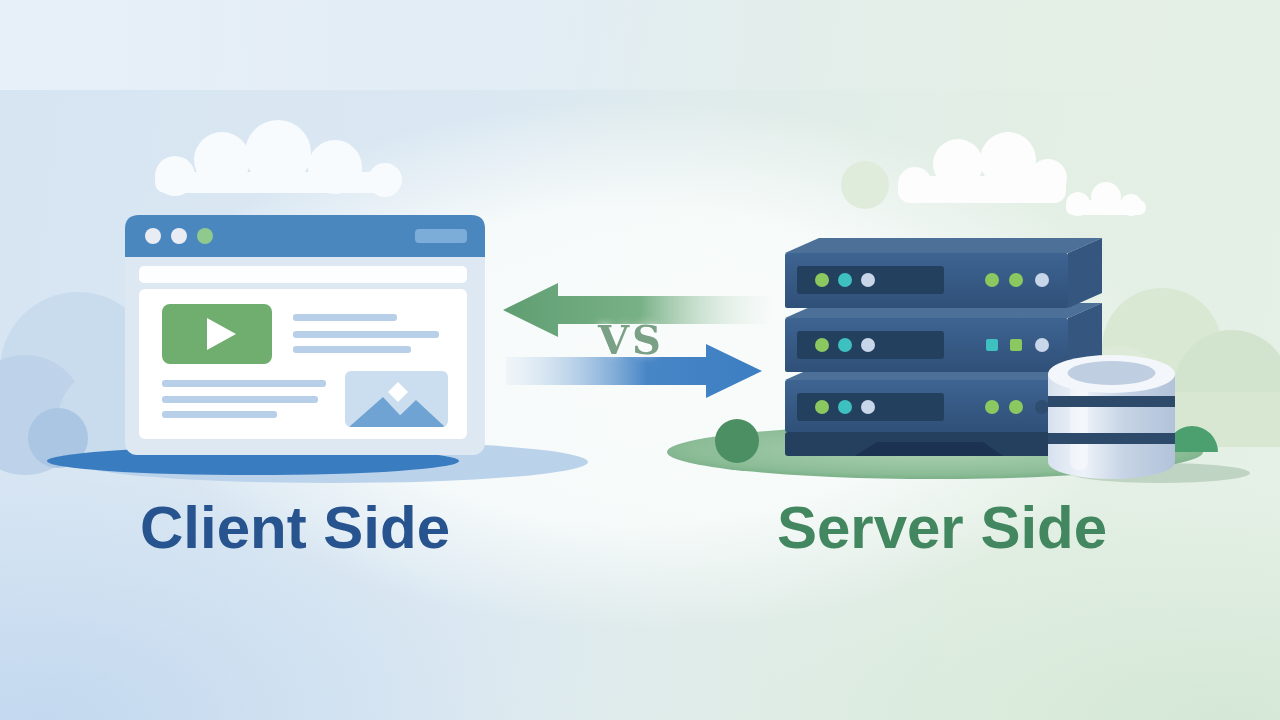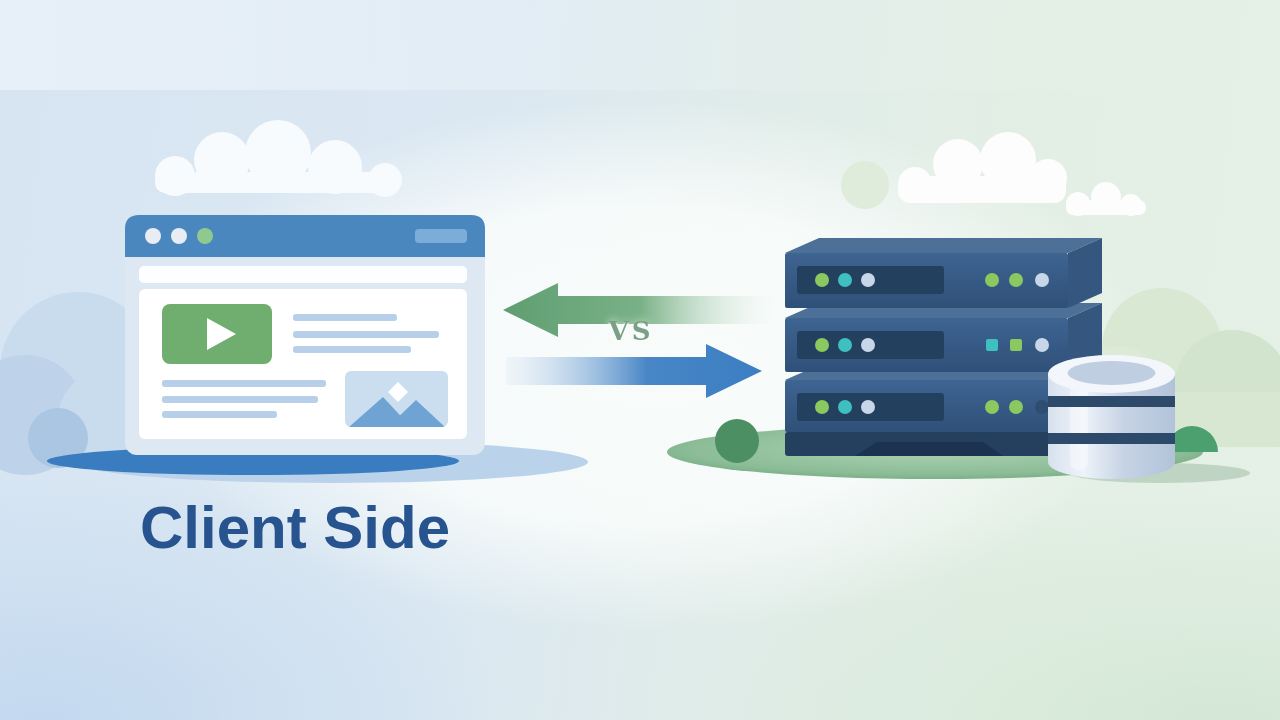--- a/index.html
+++ b/index.html
@@ -28,21 +28,21 @@
   }
   svg.art{position:absolute;left:0;top:0;}
   .label{
     position:absolute;text-align:center;
     font-weight:bold;font-size:60px;line-height:1.1;letter-spacing:0px;
   }
   .label-client{left:95px;top:495px;width:400px;}
   .label-server{left:742px;top:495px;width:400px;}
   .label-vs{
     position:absolute;left:566px;top:316px;width:130px;text-align:center;
-    font-family:"DejaVu Serif", serif;font-weight:bold;font-size:26px;letter-spacing:3px;
+    font-family:"DejaVu Serif", serif;font-weight:bold;font-size:40px;letter-spacing:3px;
     text-shadow:0 1px 0 rgba(255,255,255,.7), 0 0 8px rgba(255,255,255,.9);
   }
 </style>
 </head>
 <body>
 
 <div class="stage">
   <div class="bg-top"></div>
   <div class="bg-center-ellipse"></div>
   <div class="bg-bl"></div>
@@ -216,14 +216,15 @@
       <path d="M1048 374 V462 a63.5 17 0 0 0 127 0 V374 Z" fill="url(#gDbBody)"></path>
       <rect x="1070" y="378" width="18" height="92" rx="8" fill="rgba(255,255,255,.4)"></rect>
       <rect x="1048" y="396" width="127" height="11" fill="#2e4a6b"></rect>
       <rect x="1048" y="433" width="127" height="11" fill="#2e4a6b"></rect>
       <ellipse cx="1111.5" cy="374" rx="63.5" ry="19" fill="#f3f7fb"></ellipse>
       <ellipse cx="1111.5" cy="373" rx="44" ry="12" fill="#bfcfe1"></ellipse>
     </g>
   </svg>
 
   <div class="label label-client" style="color: rgb(39, 84, 142);">Client Side</div>
+  <div class="label label-server" style="color: rgb(66, 135, 95);">Server Side</div>
   <div class="label-vs" style="color: rgb(122, 160, 134);">VS</div>
 </div>
 
 </body></html>

